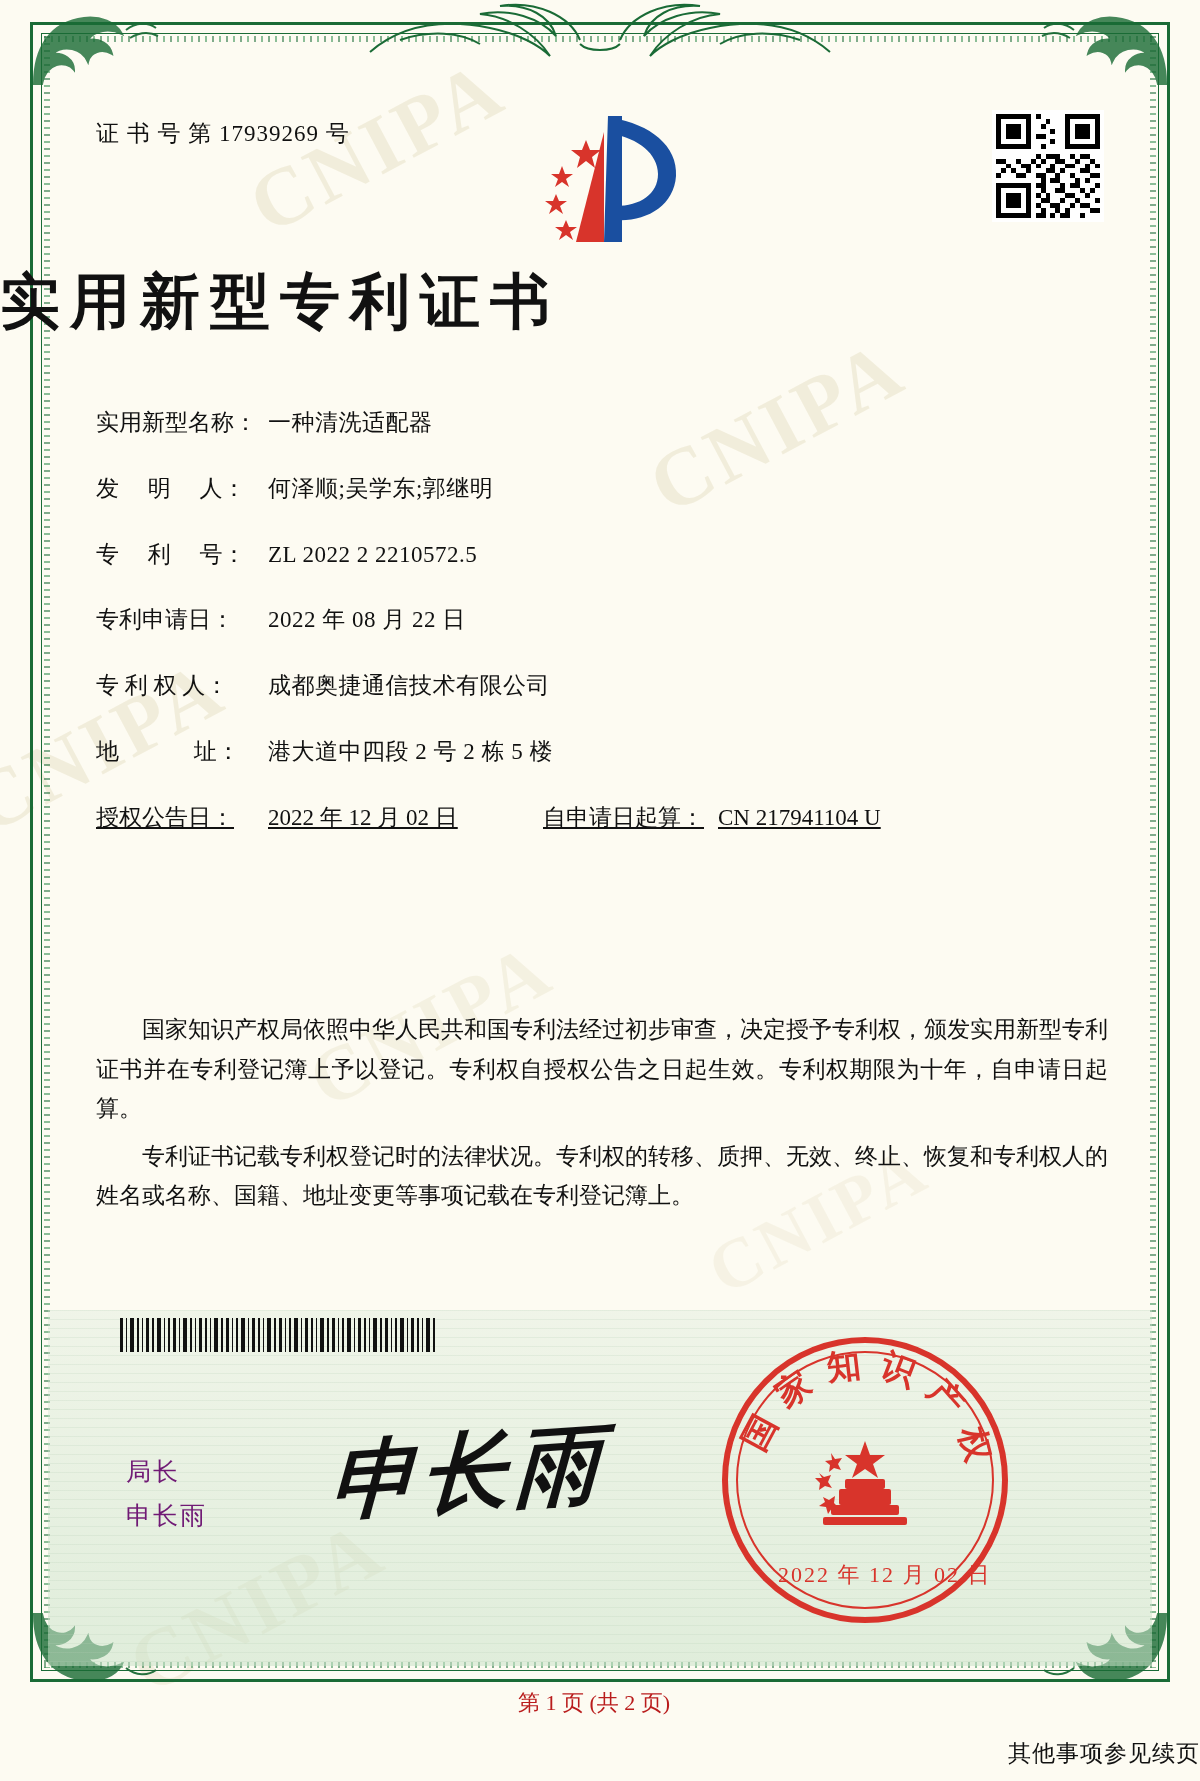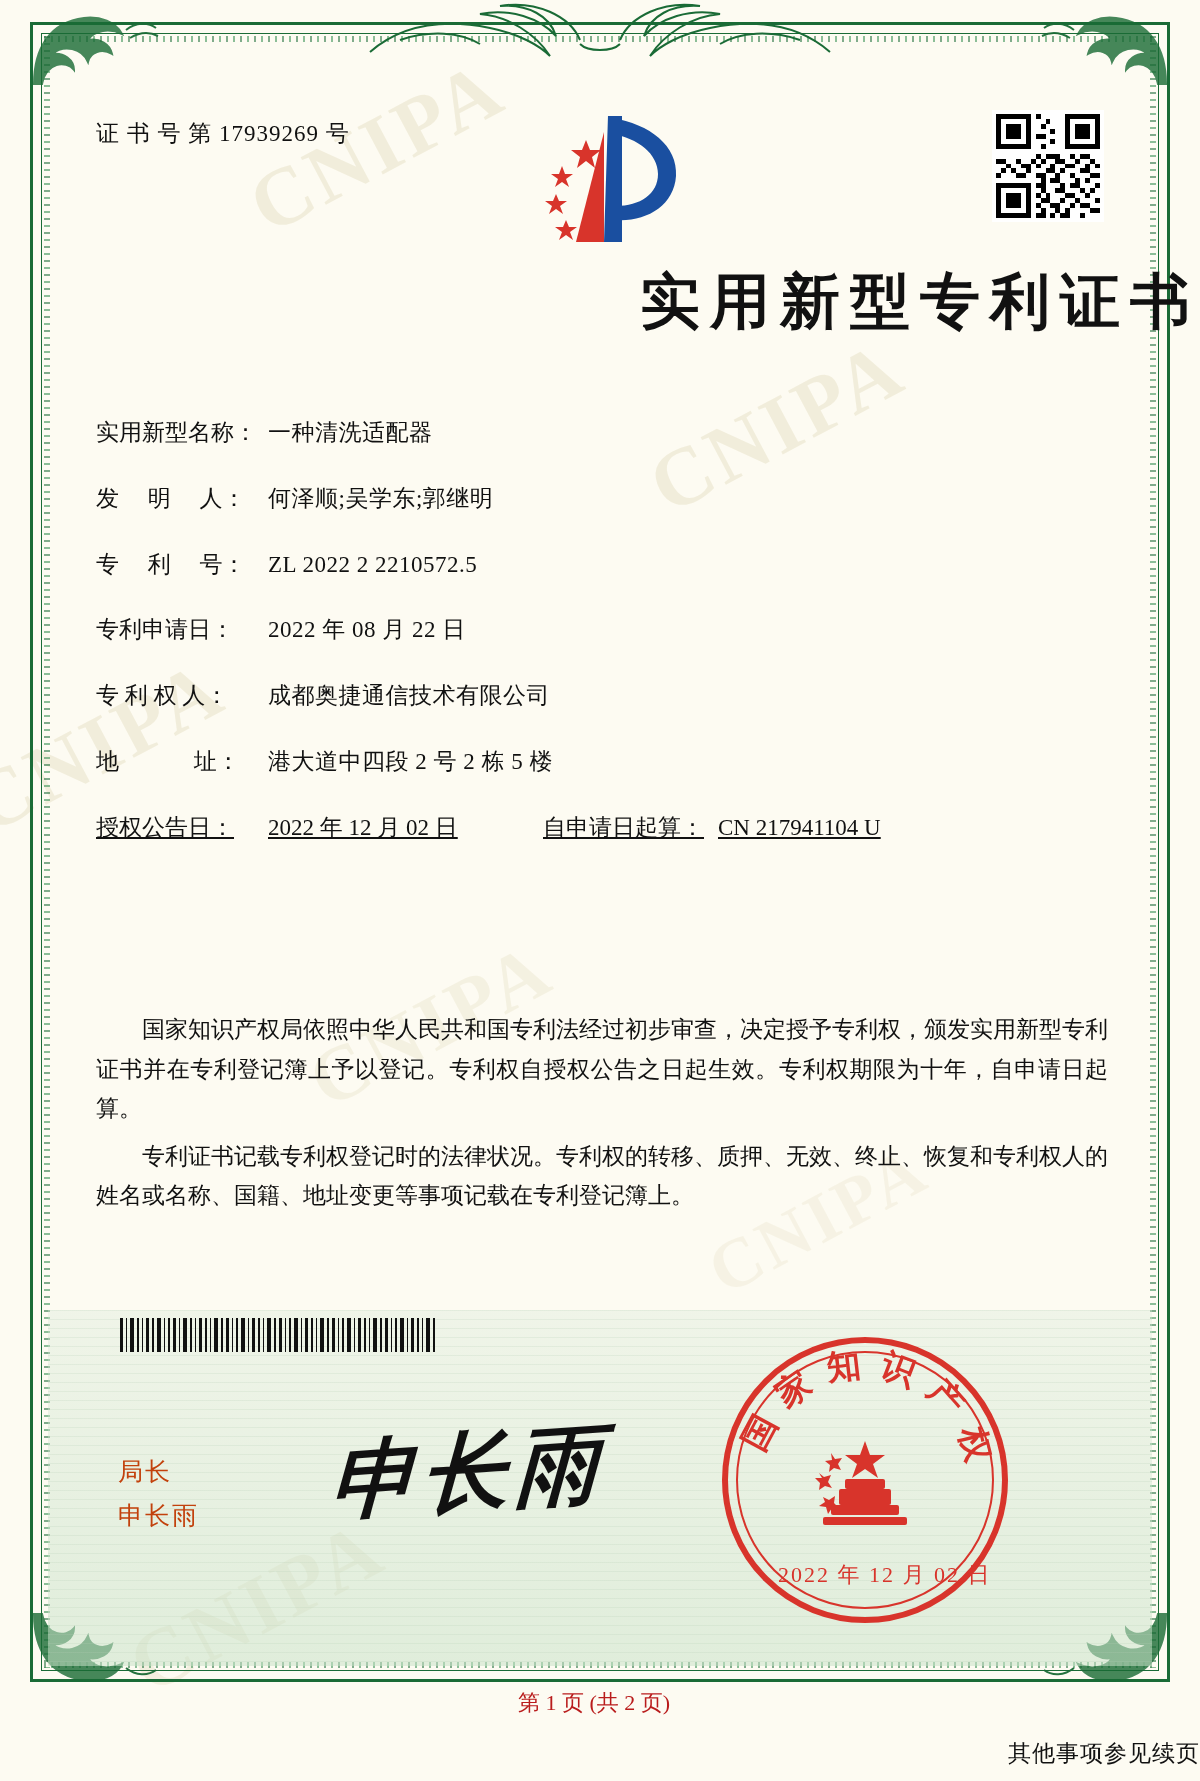--- a/index.html
+++ b/index.html
@@ -128,21 +128,21 @@
     transform: translateX(-50%);
     top: 110px;
     width: 200px;
     height: 140px;
   }
 
   .title {
     position: absolute;
     left: 0; right: 0;
     top: 262px;
-    text-align: right;
+    text-align: left;
     font-size: 60px;
     font-weight: bold;
     letter-spacing: 10px;
     color: #111;
     font-family: "Liberation Serif", "DejaVu Serif", serif;
   }
 
   
   .fields {
     position: absolute;
@@ -150,21 +150,20 @@
     top: 405px;
     width: 1010px;
     font-size: 23px;
     color: #111;
     line-height: 1.6;
   }
   .field-row {
     display: flex;
     align-items: flex-start;
     margin-bottom: 29px;
-    margin-top: 10px;
   }
   .field-label {
     width: 172px;
     flex: none;
     letter-spacing: 0px;
     white-space: pre;
   }
   .field-value {
     flex: 1;
     letter-spacing: .5px;
@@ -208,25 +207,25 @@
   }
   .barcode {
     position: absolute;
     left: 118px;
     top: 1318px;
     width: 350px;
     height: 34px;
   }
   .sign-label {
     position: absolute;
-    left: 118px;
+    left: 126px;
     top: 1450px;
     font-size: 25px;
     line-height: 1.75;
-    color: #c2410c;
+    color: #701a75;
     letter-spacing: 2px;
   }
   .signature {
     position: absolute;
     left: 330px;
     top: 1415px;
     font-size: 86px;
     font-family: "Liberation Serif", serif;
     font-style: italic;
     font-weight: bold;

